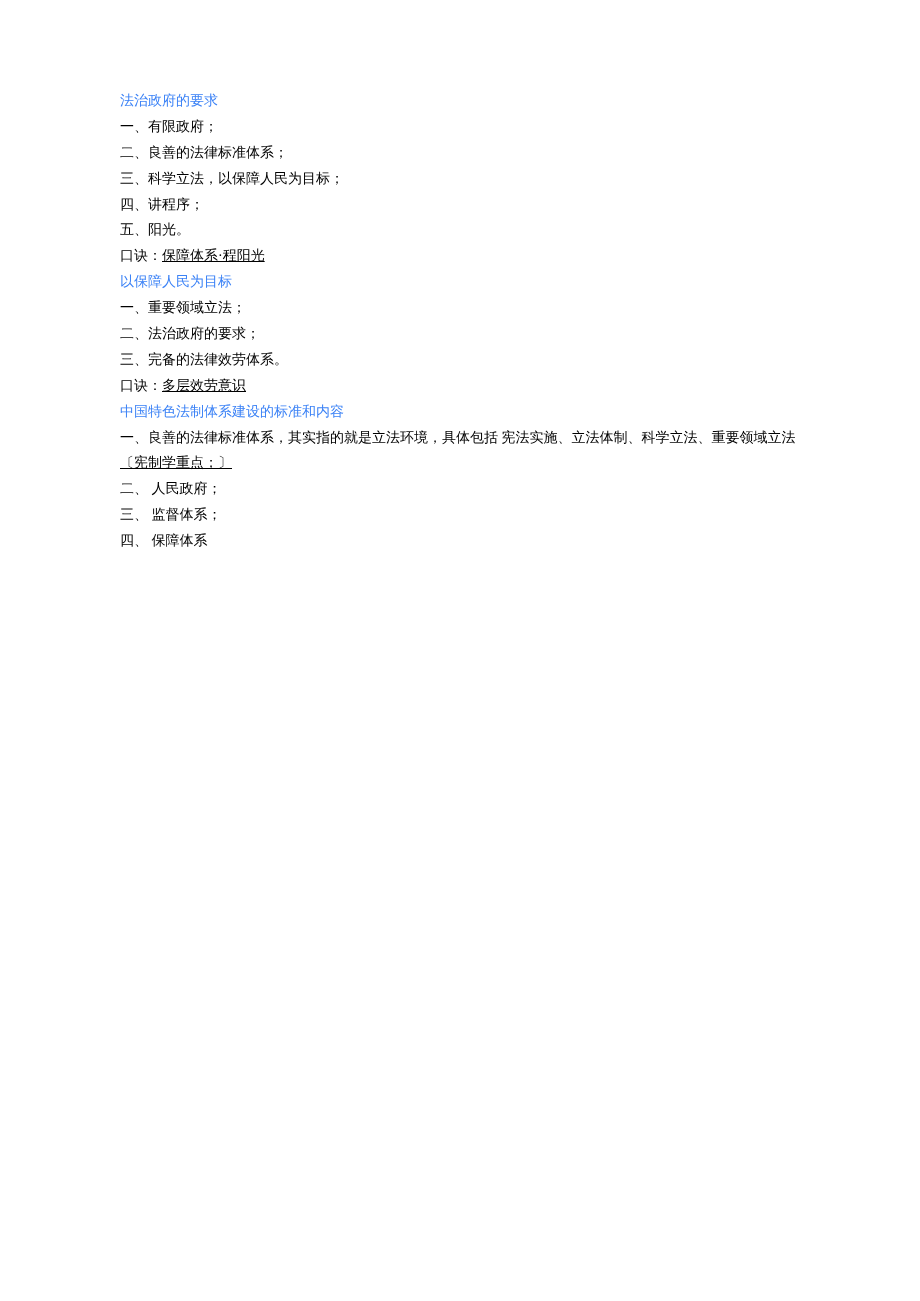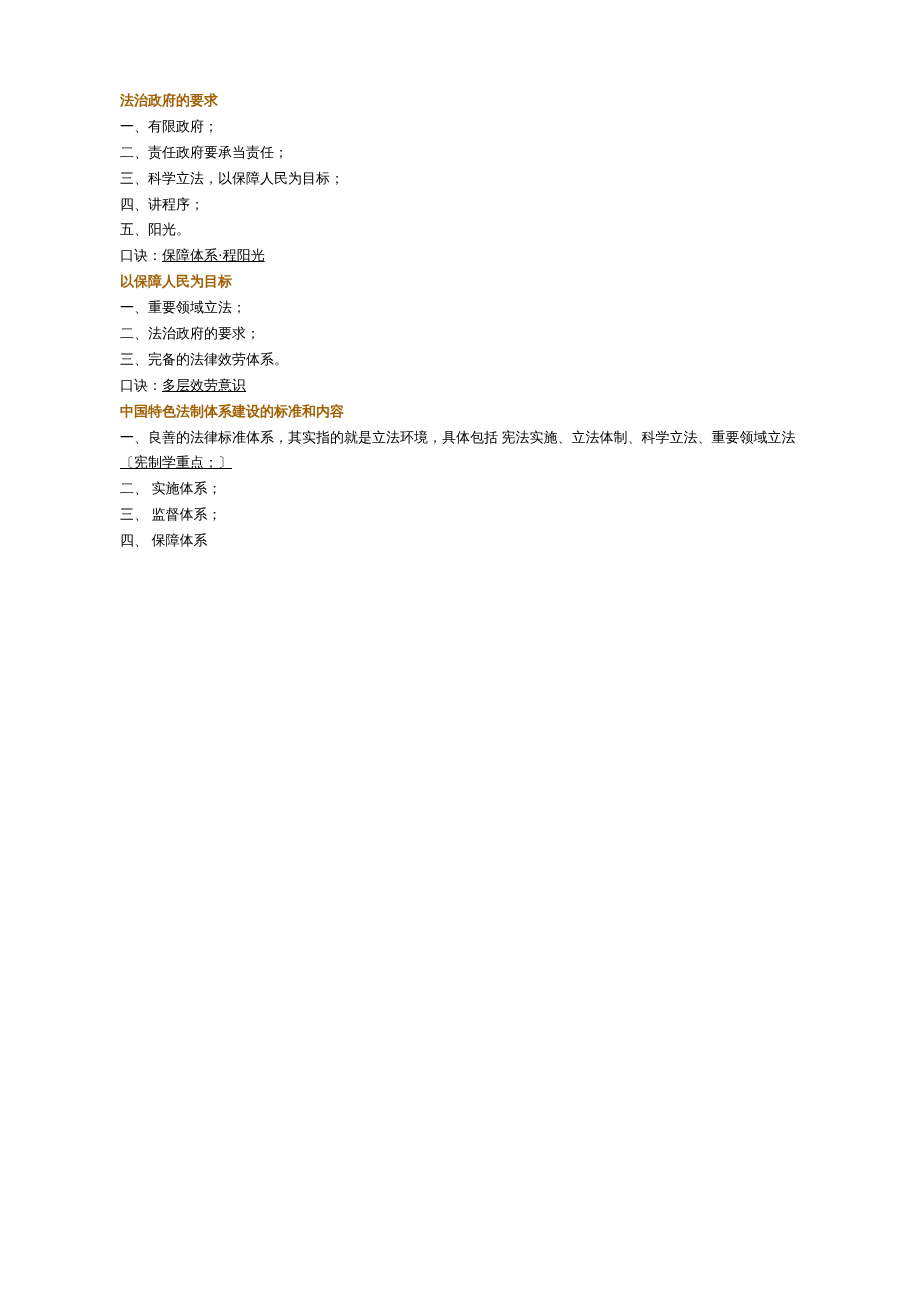--- a/index.html
+++ b/index.html
@@ -7,54 +7,53 @@
     background: #ffffff;
     width: 920px;
     min-height: 1301px;
     font-family: "SimSun", "宋体", serif;
     font-size: 14px;
     color: #000000;
     padding: 88px 120px 0 120px;
     line-height: 1.85;
   }
   .heading {
-    color: #a16207;
-    font-weight: bold;
+    color: #3b82f6;
   }
   .line {
     display: block;
   }
   .prefix {
     display: inline;
     text-align: center;
   }
   .underlined {
     text-decoration: underline;
   }
 </style>
 </head>
 <body>
 
 <div class="line heading">法治政府的要求</div>
 <div class="line">一、有限政府；</div>
-<div class="line">二、责任政府要承当责任；</div>
+<div class="line">二、良善的法律标准体系；</div>
 <div class="line">三、科学立法，以保障人民为目标；</div>
 <div class="line">四、讲程序；</div>
 <div class="line">五、阳光。</div>
 <div class="line">
   <span class="prefix">口诀：</span><span class="underlined">保障体系·程阳光</span>
 </div>
 
 <div class="line heading">以保障人民为目标</div>
 <div class="line">一、重要领域立法；</div>
 <div class="line">二、法治政府的要求；</div>
 <div class="line">三、完备的法律效劳体系。</div>
 <div class="line">
   <span class="prefix">口诀：</span><span class="underlined">多层效劳意识</span>
 </div>
 
 <div class="line heading">中国特色法制体系建设的标准和内容</div>
 <div class="line">
   <span>一、良善的法律标准体系，其实指的就是立法环境，具体包括 宪法实施、立法体制、科学立法、重要领域立法</span><span class="underlined">〔宪制学重点；〕</span>
 </div>
-<div class="line">二、 实施体系；</div>
+<div class="line">二、 人民政府；</div>
 <div class="line">三、  监督体系；</div>
 <div class="line">四、  保障体系</div>
 
 </body></html>

